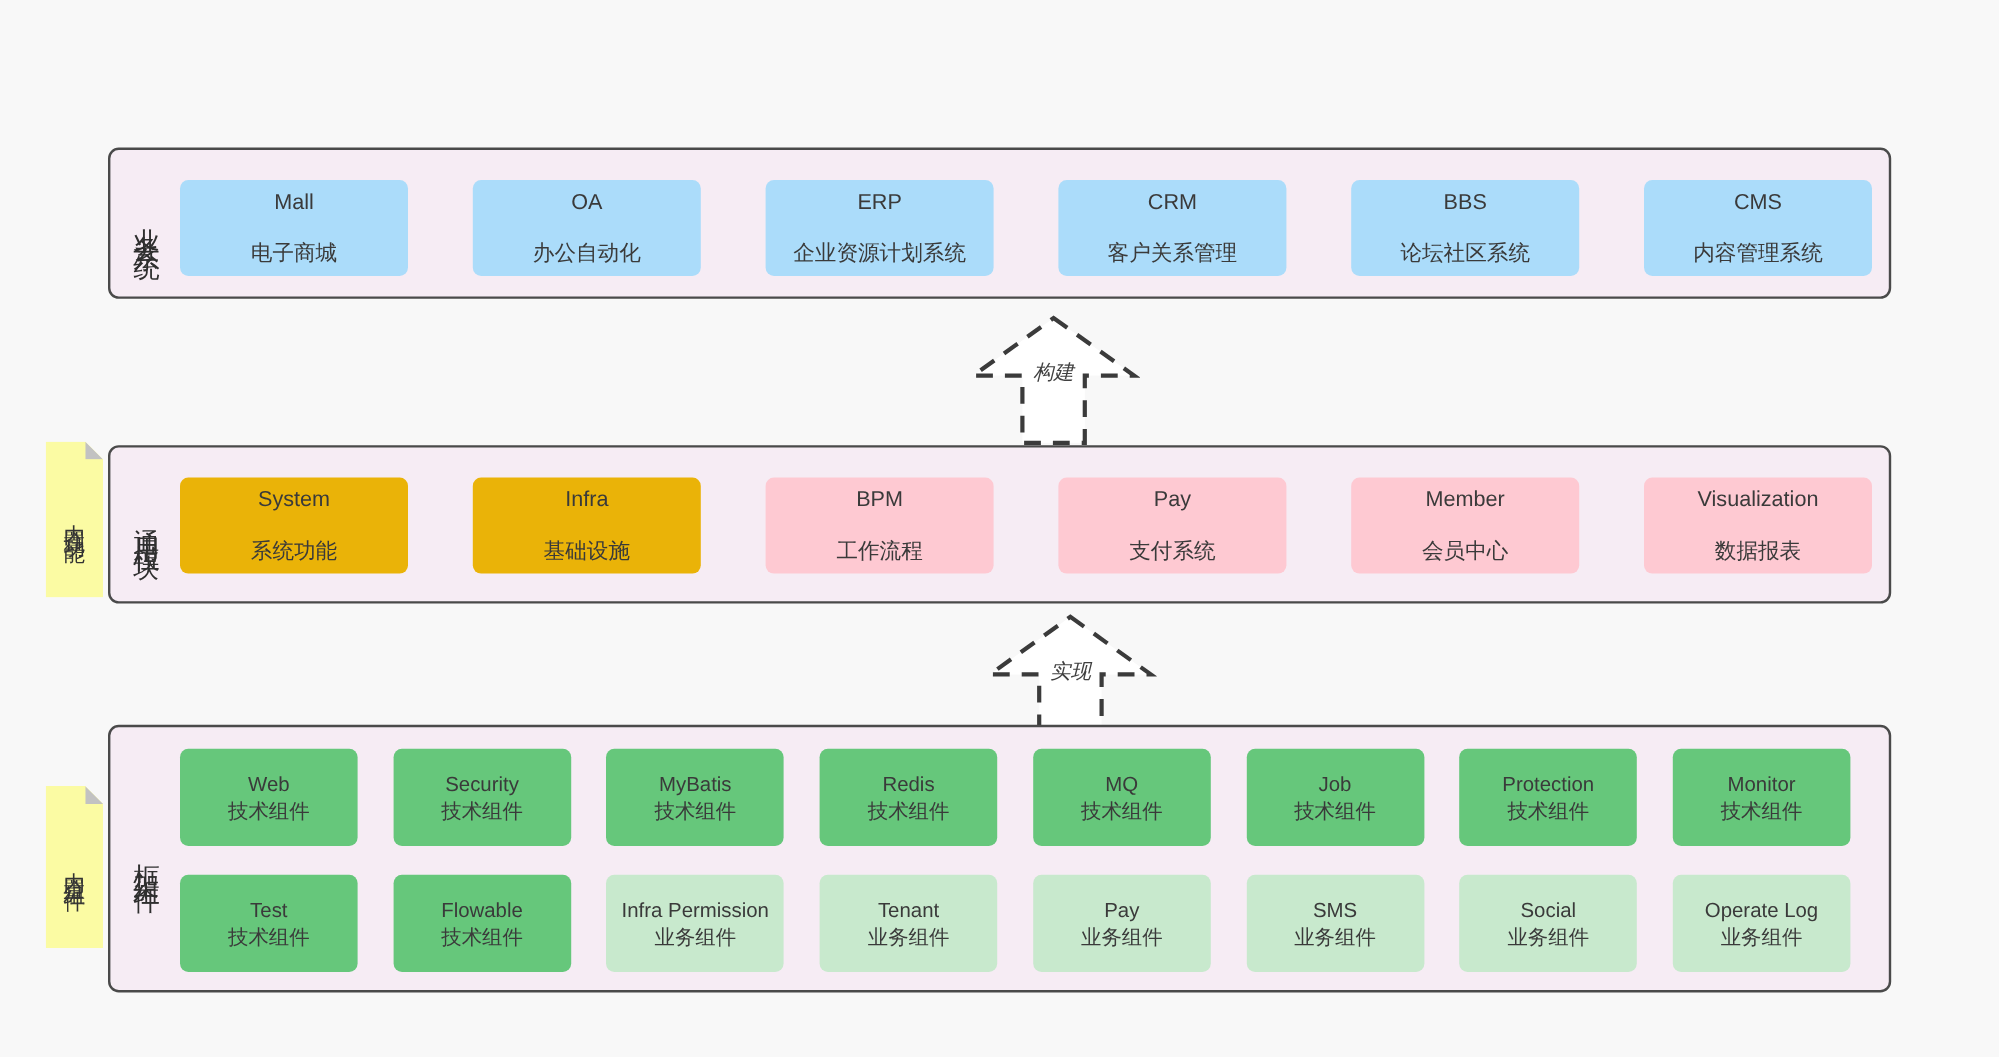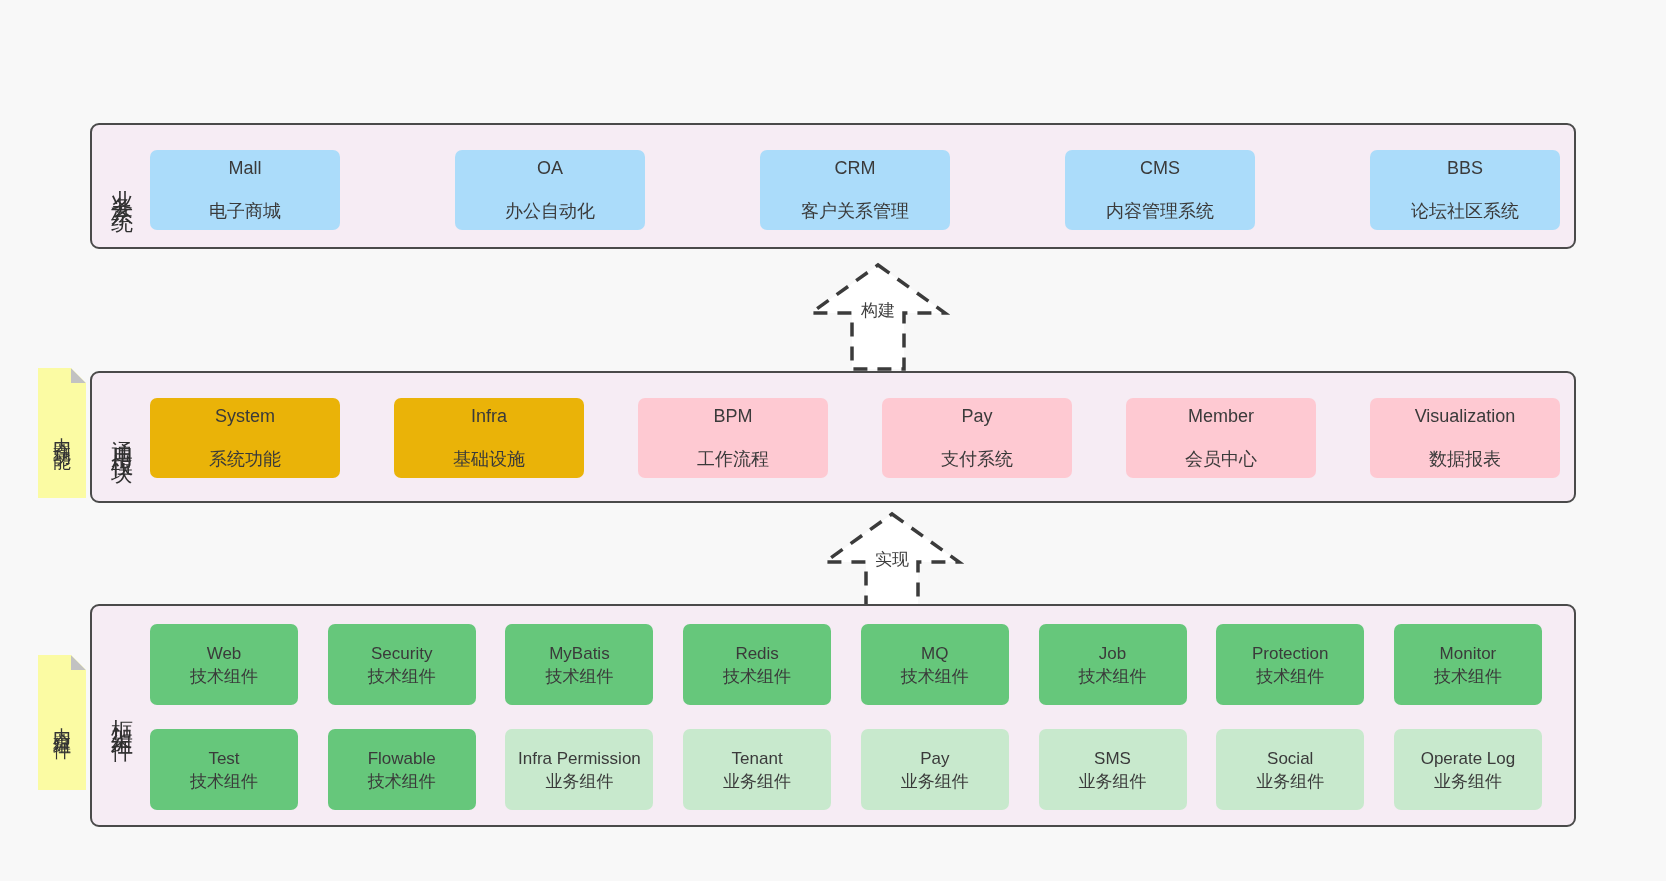--- a/index.html
+++ b/index.html
@@ -27,21 +27,21 @@
   .pink{background:#fec9d2;}
   .green{background:#66c77b;}
   .lgreen{background:#c8e9cd;}
 
   .note{position:absolute;width:48px;background:#fbfba3;display:flex;align-items:center;justify-content:center;clip-path:polygon(0 0,calc(100% - 15px) 0,100% 15px,100% 100%,0 100%);}
   .note::after{content:"";position:absolute;top:0;right:0;width:15px;height:15px;background:#c2c2c2;clip-path:polygon(0 0,100% 100%,0 100%);}
   .note span{writing-mode:vertical-lr;text-orientation:upright;font-size:18px;letter-spacing:5px;color:#333;}
   #note-1{left:38px;top:368px;height:130px;}
   #note-2{left:38px;top:655px;height:135px;}
 
-  .arrow{position:absolute;width:144px;height:110px;}
+  .arrow{position:absolute;width:144px;height:110px;font-style:italic;}
   #arrow-1{left:806px;top:261px;}
   #arrow-2{left:820px;top:510px;}
   .arrow svg{display:block;width:100%;height:100%;}
   .arrow-label{position:absolute;left:50%;top:38px;transform:translateX(-50%);background:#ffffff;padding:0 3px;font-size:17px;color:#404040;white-space:nowrap;}
 </style>
 </head>
 <body>
 
 <div class="page">
 
@@ -52,30 +52,34 @@
     <div class="strip strip-6">
       <div class="box box-6 blue">
         <div>Mall</div>
         <div>电子商城</div>
       </div>
       <div class="box box-6 blue">
         <div>OA</div>
         <div>办公自动化</div>
       </div>
       <div class="box box-6 blue">
+        <div>ERP</div>
+        <div>企业资源计划系统</div>
+      </div>
+      <div class="box box-6 blue">
         <div>CRM</div>
         <div>客户关系管理</div>
       </div>
       <div class="box box-6 blue">
+        <div>BBS</div>
+        <div>论坛社区系统</div>
+      </div>
+      <div class="box box-6 blue">
         <div>CMS</div>
         <div>内容管理系统</div>
-      </div>
-      <div class="box box-6 blue">
-        <div>BBS</div>
-        <div>论坛社区系统</div>
       </div>
     </div>
   </div>
 
   <div class="arrow" id="arrow-1">
     <svg viewBox="0 0 144 110">
       <polygon points="72,4 139,52 98,52 98,108 46,108 46,52 5,52" fill="#ffffff" stroke="#3b3b3b" stroke-width="3.5" stroke-dasharray="14 10" stroke-linejoin="miter"></polygon>
     </svg>
     <div class="arrow-label">构建</div>
   </div>

